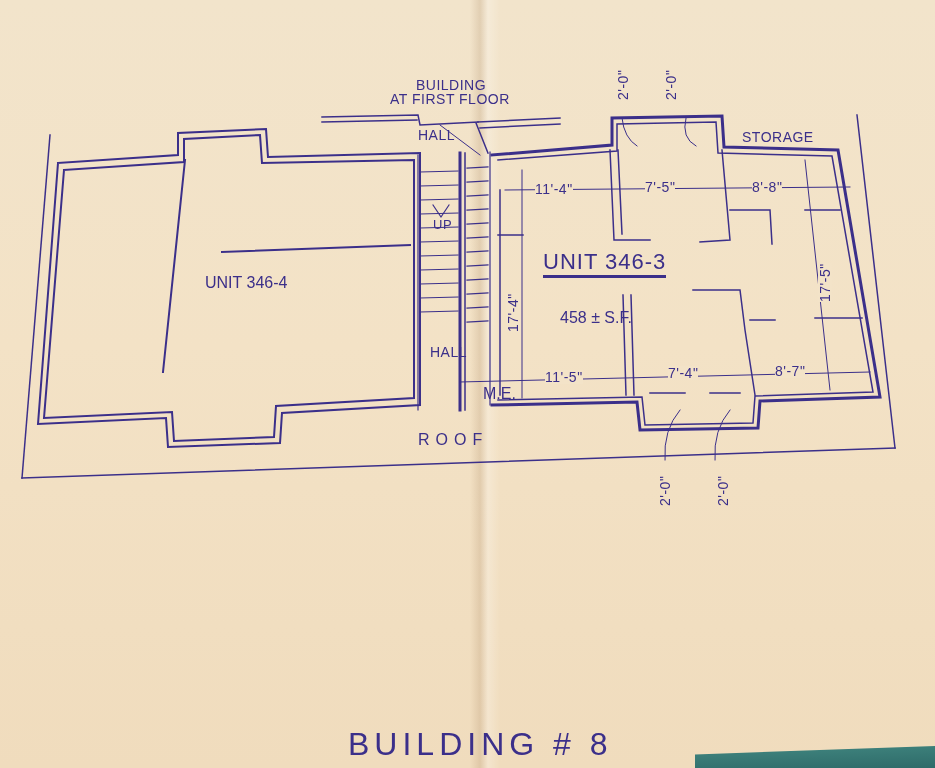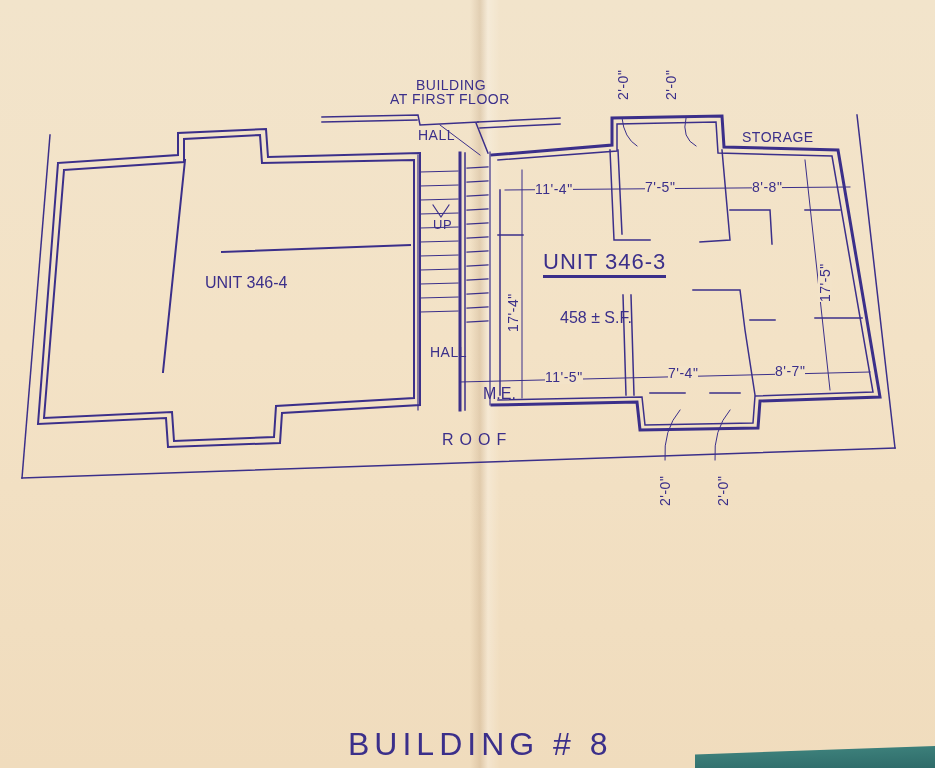--- a/index.html
+++ b/index.html
@@ -122,21 +122,21 @@
   </g>
 </svg>
 
 <div class="lbl sm" style="left:416px;top:78px;">BUILDING</div>
 <div class="lbl sm" style="left:390px;top:92px;">AT FIRST FLOOR</div>
 <div class="lbl sm" style="left:418px;top:128px;">HALL</div>
 <div class="lbl sm" style="left:433px;top:218px;font-size:13px;">UP</div>
 <div class="lbl sm" style="left:430px;top:345px;">HALL</div>
 <div class="lbl" style="left:483px;top:362px;font-size:16px;margin-top:24px;">M.E.</div>
 <div class="lbl sm" style="left:728px;top:130px;margin-left:14px;">STORAGE</div>
-<div class="lbl md" style="left:442px;top:432px;letter-spacing:6px;">ROOF</div>
+<div class="lbl md" style="left:418px;top:432px;letter-spacing:6px;">ROOF</div>
 
 <div class="lbl md" style="left:205px;top:275px;">UNIT 346-4</div>
 <div class="lbl lg underline" style="left:543px;top:251px;">UNIT 346-3</div>
 <div class="lbl md" style="left:560px;top:310px;">458 ± S.F.</div>
 
 <div class="lbl sm" style="left:535px;top:182px;background:#f3e3c8;">11'-4"</div>
 <div class="lbl sm" style="left:645px;top:180px;background:#f3e3c8;">7'-5"</div>
 <div class="lbl sm" style="left:752px;top:180px;background:#f3e3c8;">8'-8"</div>
 <div class="lbl sm" style="left:545px;top:370px;background:#f3e3c8;">11'-5"</div>
 <div class="lbl sm" style="left:668px;top:366px;background:#f3e3c8;">7'-4"</div>

